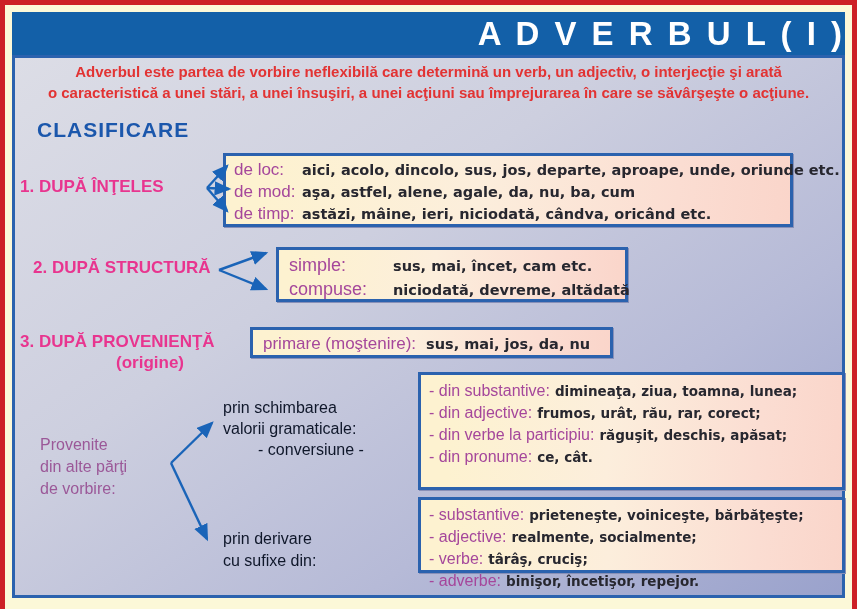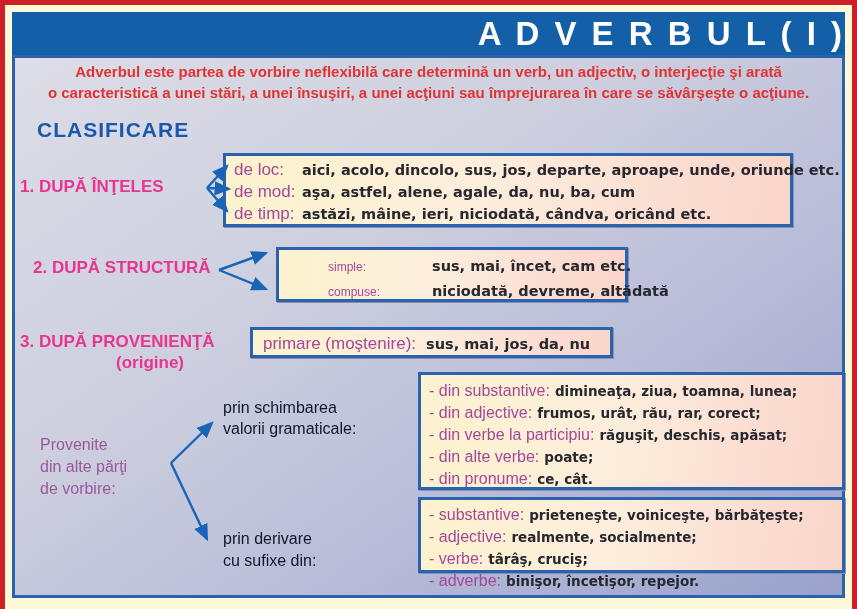--- a/index.html
+++ b/index.html
@@ -39,21 +39,21 @@
 
   .row { white-space:nowrap; }
   .box1 .row { line-height:22px; }
   .box2 .row { line-height:23px; }
   .box3 .row { line-height:22px; }
   .box4 .row { line-height:22px; }
   .box5 .row { line-height:21px; }
 
   .blbl { color:#a5479b; font-size:17px; display:inline-block; }
   .box1 .blbl { width:68px; }
-  .box2 .blbl { width:104px; font-size:12px;margin-left:39px; }
+  .box2 .blbl { width:104px; font-size:18px; }
   .box3 .blbl { margin-right:10px; font-size:17px; }
   .lbl45 { color:#a5479b; font-size:16px; margin-right:5px; }
 
   .bval { font-family:"DejaVu Sans", sans-serif; font-weight:700; color:#27272f; font-size:14.5px; }
   .box4 .bval, .box5 .bval { font-size:13.5px; }
 
   .provenite { position:absolute; left:40px; top:434px; width:140px; text-align:left;
     color:#9b5898; font-size:16px; line-height:22px; white-space:pre-line; }
 
   .redlbl { position:absolute; color:#0f172a; font-size:16px; line-height:21px; }
@@ -108,37 +108,35 @@
   </div>
 </div>
 
 <div class="provenite">Provenite
 din alte părţi
 de vorbire:</div>
 
 <div class="redlbl conversiune">
   <div class="c1">prin schimbarea</div>
   <div class="c2">valorii gramaticale:</div>
+  <div class="c3">- conversiune -</div>
 </div>
 
 <div class="redlbl derivare">prin derivare
 cu sufixe din:</div>
 
 <div class="databox box4">
   <div class="row">
     <span class="lbl45">- din substantive:</span><span class="bval">dimineaţa, ziua, toamna, lunea;</span>
   </div>
   <div class="row">
     <span class="lbl45">- din adjective:</span><span class="bval">frumos, urât, rău, rar, corect;</span>
   </div>
   <div class="row">
     <span class="lbl45">- din verbe la participiu:</span><span class="bval">răguşit, deschis, apăsat;</span>
-  </div>
-  <div class="row">
-    <span class="lbl45">- din alte verbe:</span><span class="bval">poate;</span>
   </div>
   <div class="row">
     <span class="lbl45">- din pronume:</span><span class="bval">ce, cât.</span>
   </div>
 </div>
 
 <div class="databox box5">
   <div class="row">
     <span class="lbl45">- substantive:</span><span class="bval">prieteneşte, voiniceşte, bărbăţeşte;</span>
   </div>

